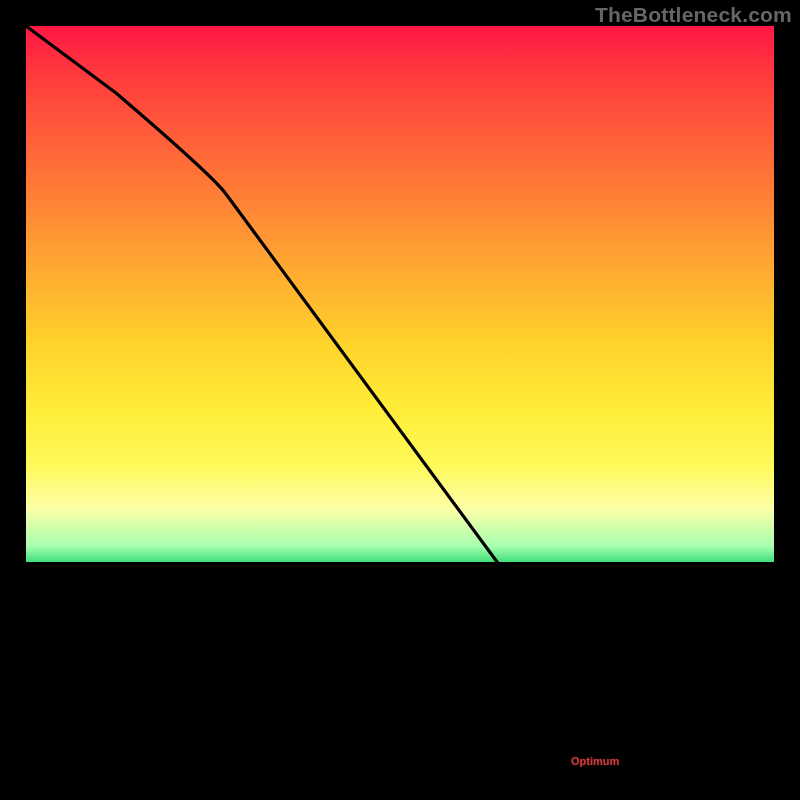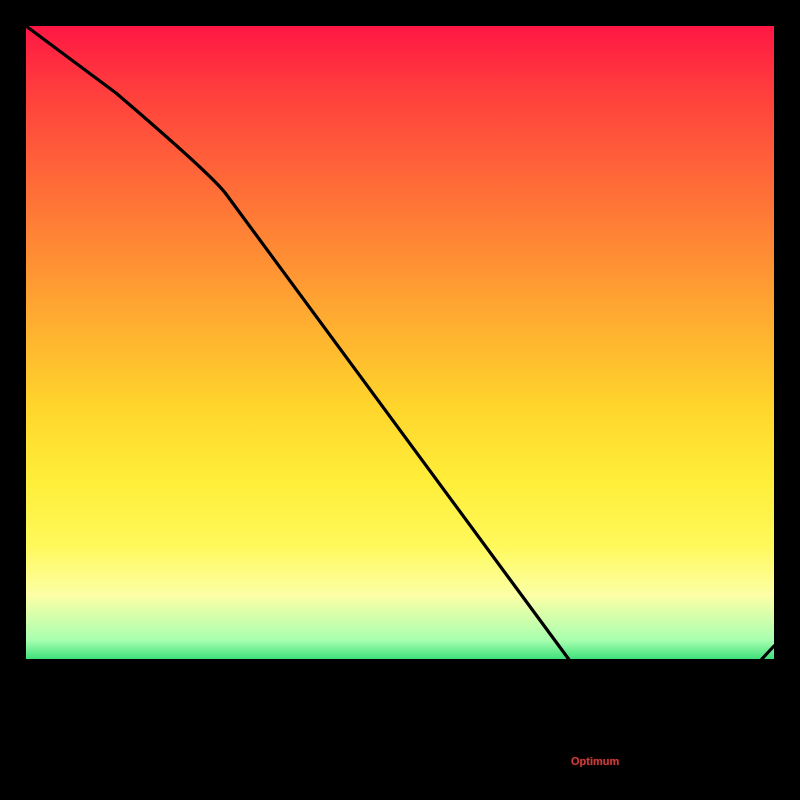--- a/index.html
+++ b/index.html
@@ -15,21 +15,21 @@
     position: relative;
     width: 800px;
     height: 800px;
     background: #000;
   }
   .plot {
     position: absolute;
     left: 26px;
     top: 26px;
     width: 748px;
-    height: 633px;
+    height: 536px;
     background:
       linear-gradient(to bottom,
         #ff1744 0%,
         #ff3d3d 10%,
         #ff5c3a 20%,
         #ff7a36 30%,
         #ff9933 40%,
         #ffb72f 50%,
         #ffd52b 60%,
         #ffee3a 72%,
@@ -65,20 +65,21 @@
     font-weight: 600;
     letter-spacing: 0.2px;
     font-family: Arial, Helvetica, sans-serif;
   }
 </style>
 </head>
 <body>
 
 <div class="stage">
 
+  <div class="watermark">TheBottleneck.com</div>
 
   <div class="plot">
 
     <svg class="curve" viewBox="0 0 748 748" preserveAspectRatio="none">
       <path d="M 0 0
                L 90 67
                Q 187 150 200 168
                L 561 658
                Q 620 740 629 748
                L 748 620" fill="none" stroke="#000" stroke-width="3.2" stroke-linejoin="round" stroke-linecap="round"></path>

